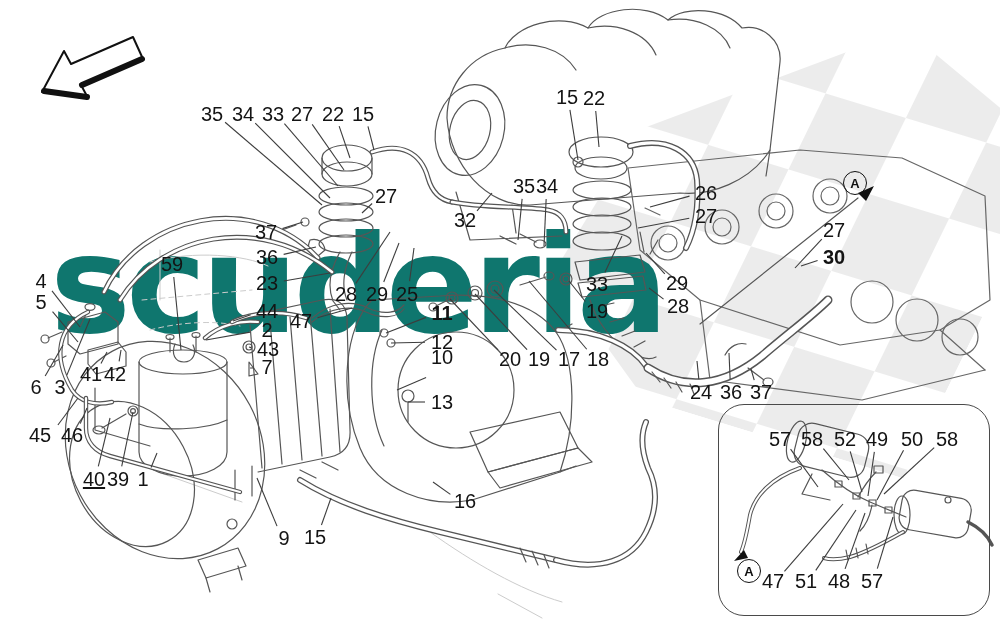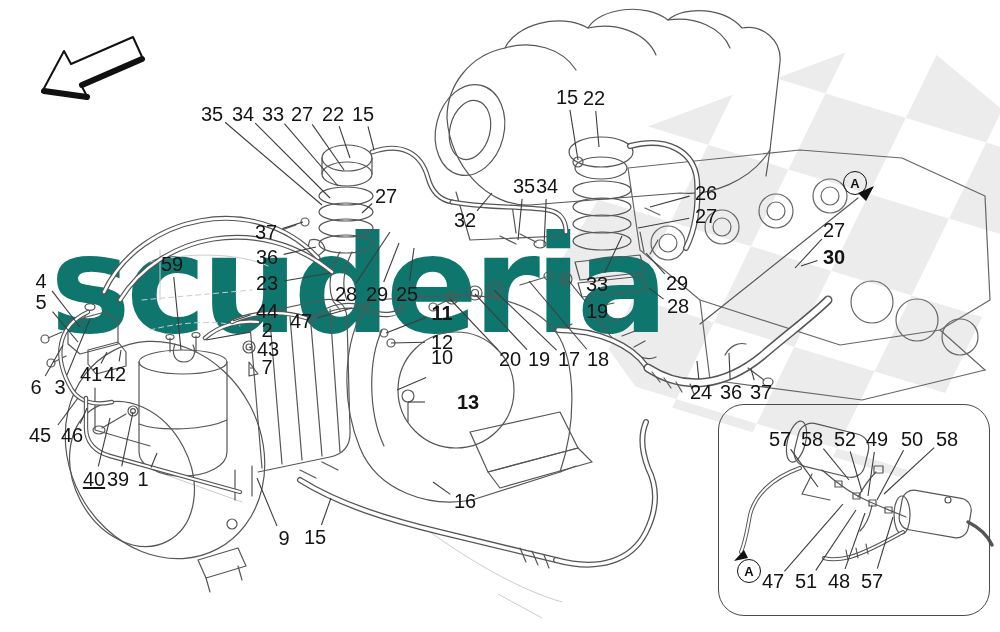--- a/index.html
+++ b/index.html
@@ -353,21 +353,21 @@
     <div class="callout" style="left: 678px; top: 306px;">28</div>
     <div class="callout" style="left: 597px; top: 284px;">33</div>
     <div class="callout" style="left: 597px; top: 311px;">19</div>
     <div class="callout" style="left: 346px; top: 294px;">28</div>
     <div class="callout" style="left: 377px; top: 294px;">29</div>
     <div class="callout" style="left: 407px; top: 294px;">25</div>
     <div class="callout" style="left: 301px; top: 321px;">47</div>
     <div class="callout" style="left: 442px; top: 313px; font-weight: bold;">11</div>
     <div class="callout" style="left: 442px; top: 342px;">12</div>
     <div class="callout" style="left: 442px; top: 357px;">10</div>
-    <div class="callout" style="left: 468px; top: 402px; font-weight: bold;">13</div>
+    <div class="callout" style="left: 442px; top: 402px;">13</div>
     <div class="callout" style="left: 510px; top: 359px;">20</div>
     <div class="callout" style="left: 539px; top: 359px;">19</div>
     <div class="callout" style="left: 569px; top: 359px;">17</div>
     <div class="callout" style="left: 598px; top: 359px;">18</div>
     <div class="callout" style="left: 701px; top: 392px;">24</div>
     <div class="callout" style="left: 731px; top: 392px;">36</div>
     <div class="callout" style="left: 761px; top: 392px;">37</div>
     <div class="callout" style="left: 465px; top: 501px;">16</div>
     <div class="callout" style="left: 284px; top: 538px;">9</div>
     <div class="callout" style="left: 315px; top: 537px;">15</div>

